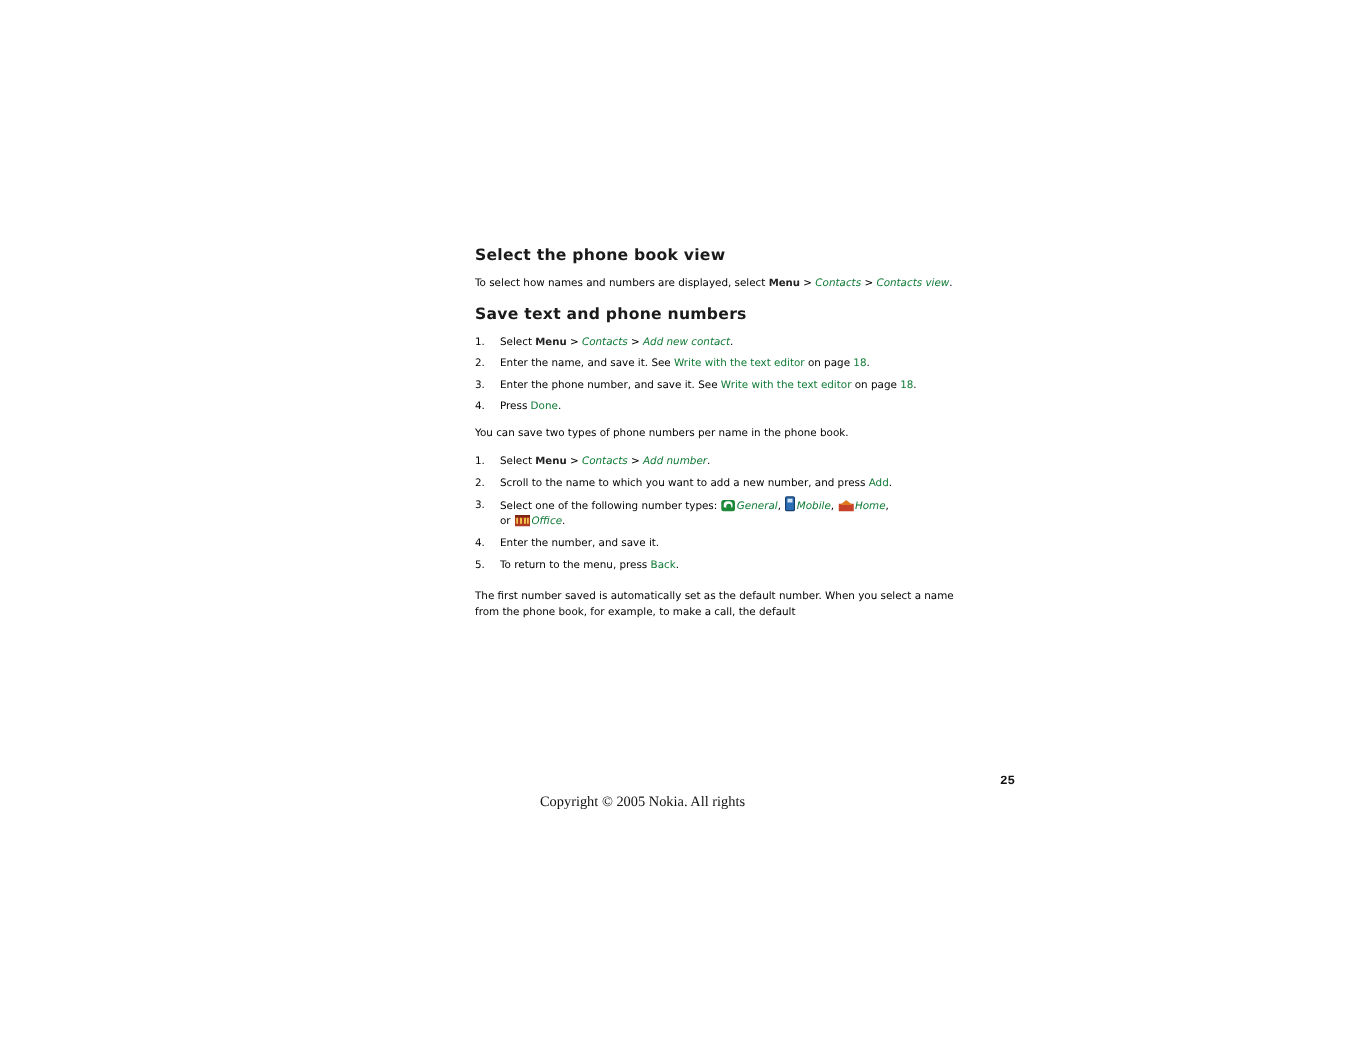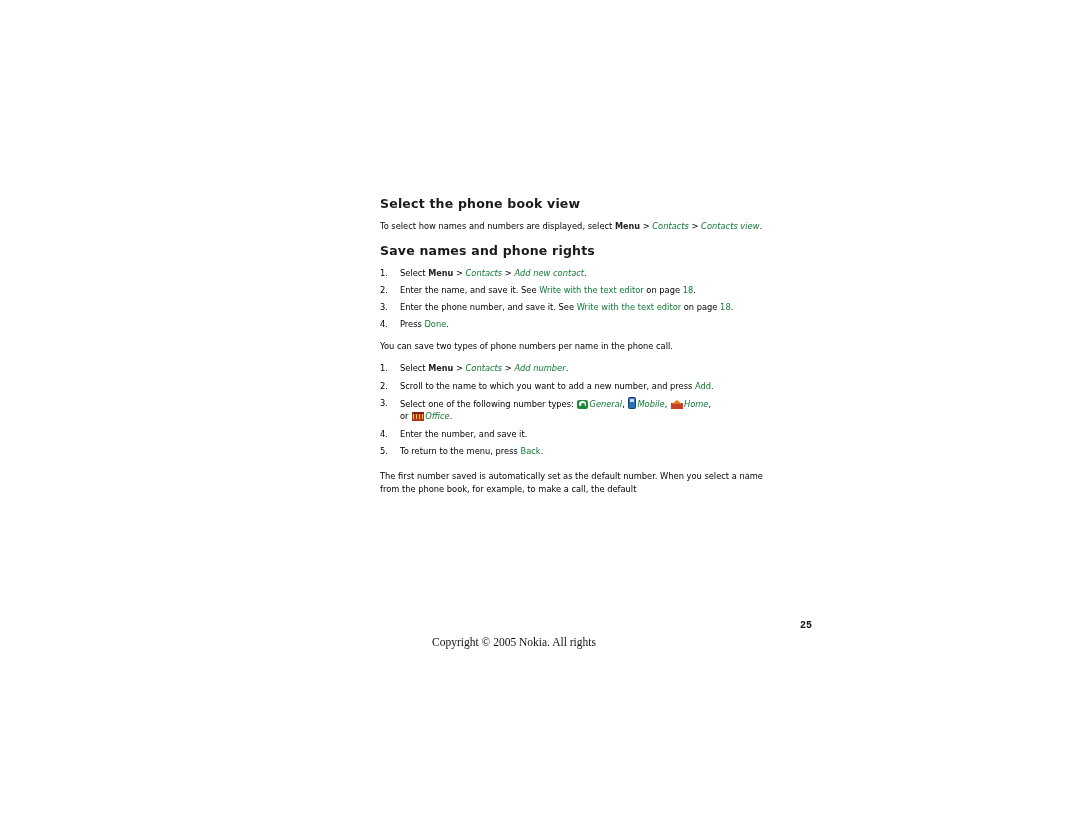--- a/index.html
+++ b/index.html
@@ -205,29 +205,29 @@
 </head>
 <body>
 
 <div class="page">
 
   <div class="content">
 
     <h2 class="section-title">Select the phone book view</h2>
     <p class="para"><span>To select how names and numbers are displayed, select </span><span class="bold-dark">Menu</span><span> &gt; </span><span class="green-ital">Contacts</span><span> &gt; </span><span class="green-ital">Contacts view</span><span>.</span></p>
 
-    <h2 class="section-title">Save names and phone rights</h2>
+    <h2 class="section-title">Save text and phone numbers</h2>
     <ol class="steps">
       <li><span>Select </span><span class="bold-dark">Menu</span><span> &gt; </span><span class="green-ital">Contacts</span><span> &gt; </span><span class="green-ital">Add new contact</span><span>.</span></li>
       <li><span>Enter the name, and save it. See </span><span class="green">Write with the text editor</span><span> on page </span><span class="green">18</span><span>.</span></li>
       <li><span>Enter the phone number, and save it. See </span><span class="green">Write with the text editor</span><span> on page </span><span class="green">18</span><span>.</span></li>
       <li><span>Press </span><span class="green">Done</span><span>.</span></li>
     </ol>
 
-    <p class="para">You can save two types of phone numbers per name in the phone call.</p>
+    <p class="para">You can save two types of phone numbers per name in the phone book.</p>
     <ol class="steps">
       <li><span>Select </span><span class="bold-dark">Menu</span><span> &gt; </span><span class="green-ital">Contacts</span><span> &gt; </span><span class="green-ital">Add number</span><span>.</span></li>
       <li><span>Scroll to the name to which you want to add a new number, and press </span><span class="green">Add</span><span>.</span></li>
       <li><span>Select one of the following number types: </span><span class="icn icn-general"></span><span class="green-ital">General</span><span>, </span><span class="icn icn-mobile"></span><span class="green-ital">Mobile</span><span>, </span><span class="icn icn-home"></span><span class="green-ital">Home</span><span>,</span><br><span>or </span><span class="icn icn-office"></span><span class="green-ital">Office</span><span>.</span></li>
       <li><span>Enter the number, and save it.</span></li>
       <li><span>To return to the menu, press </span><span class="green">Back</span><span>.</span></li>
     </ol>
 
     <div class="spacer-sm"></div>
     <p class="para">The first number saved is automatically set as the default number. When you select a name from the phone book, for example, to make a call, the default</p>

